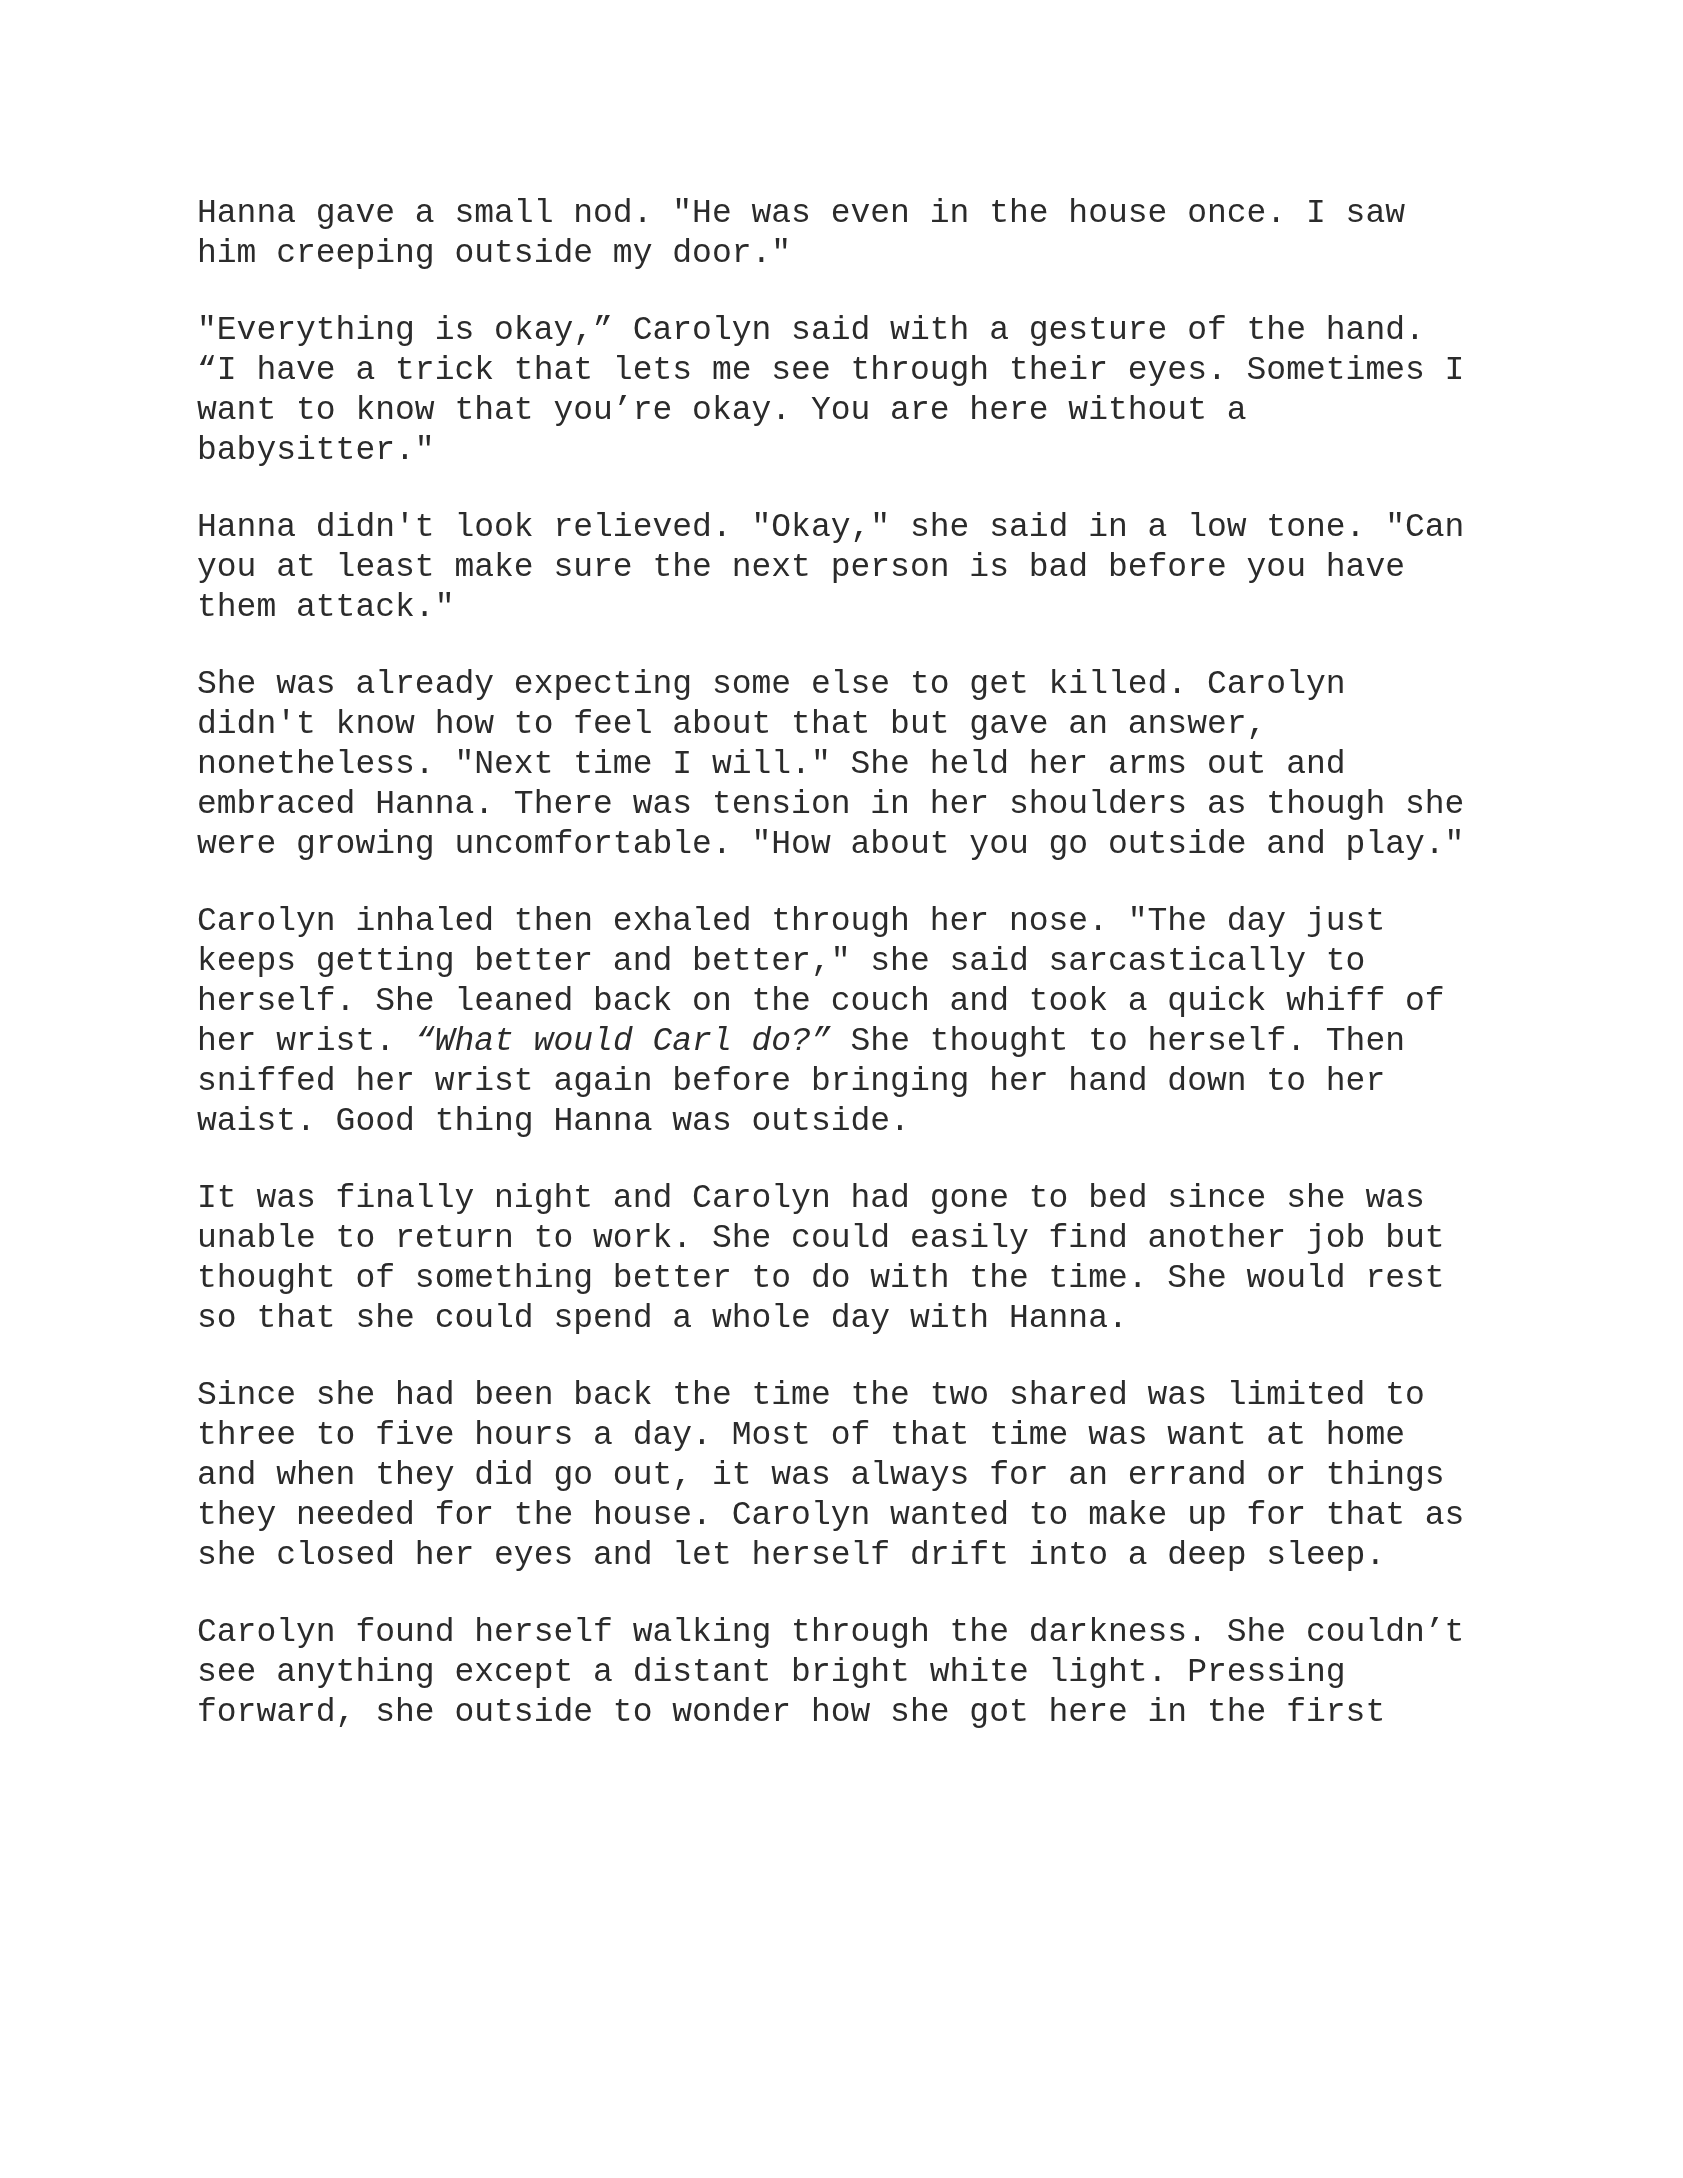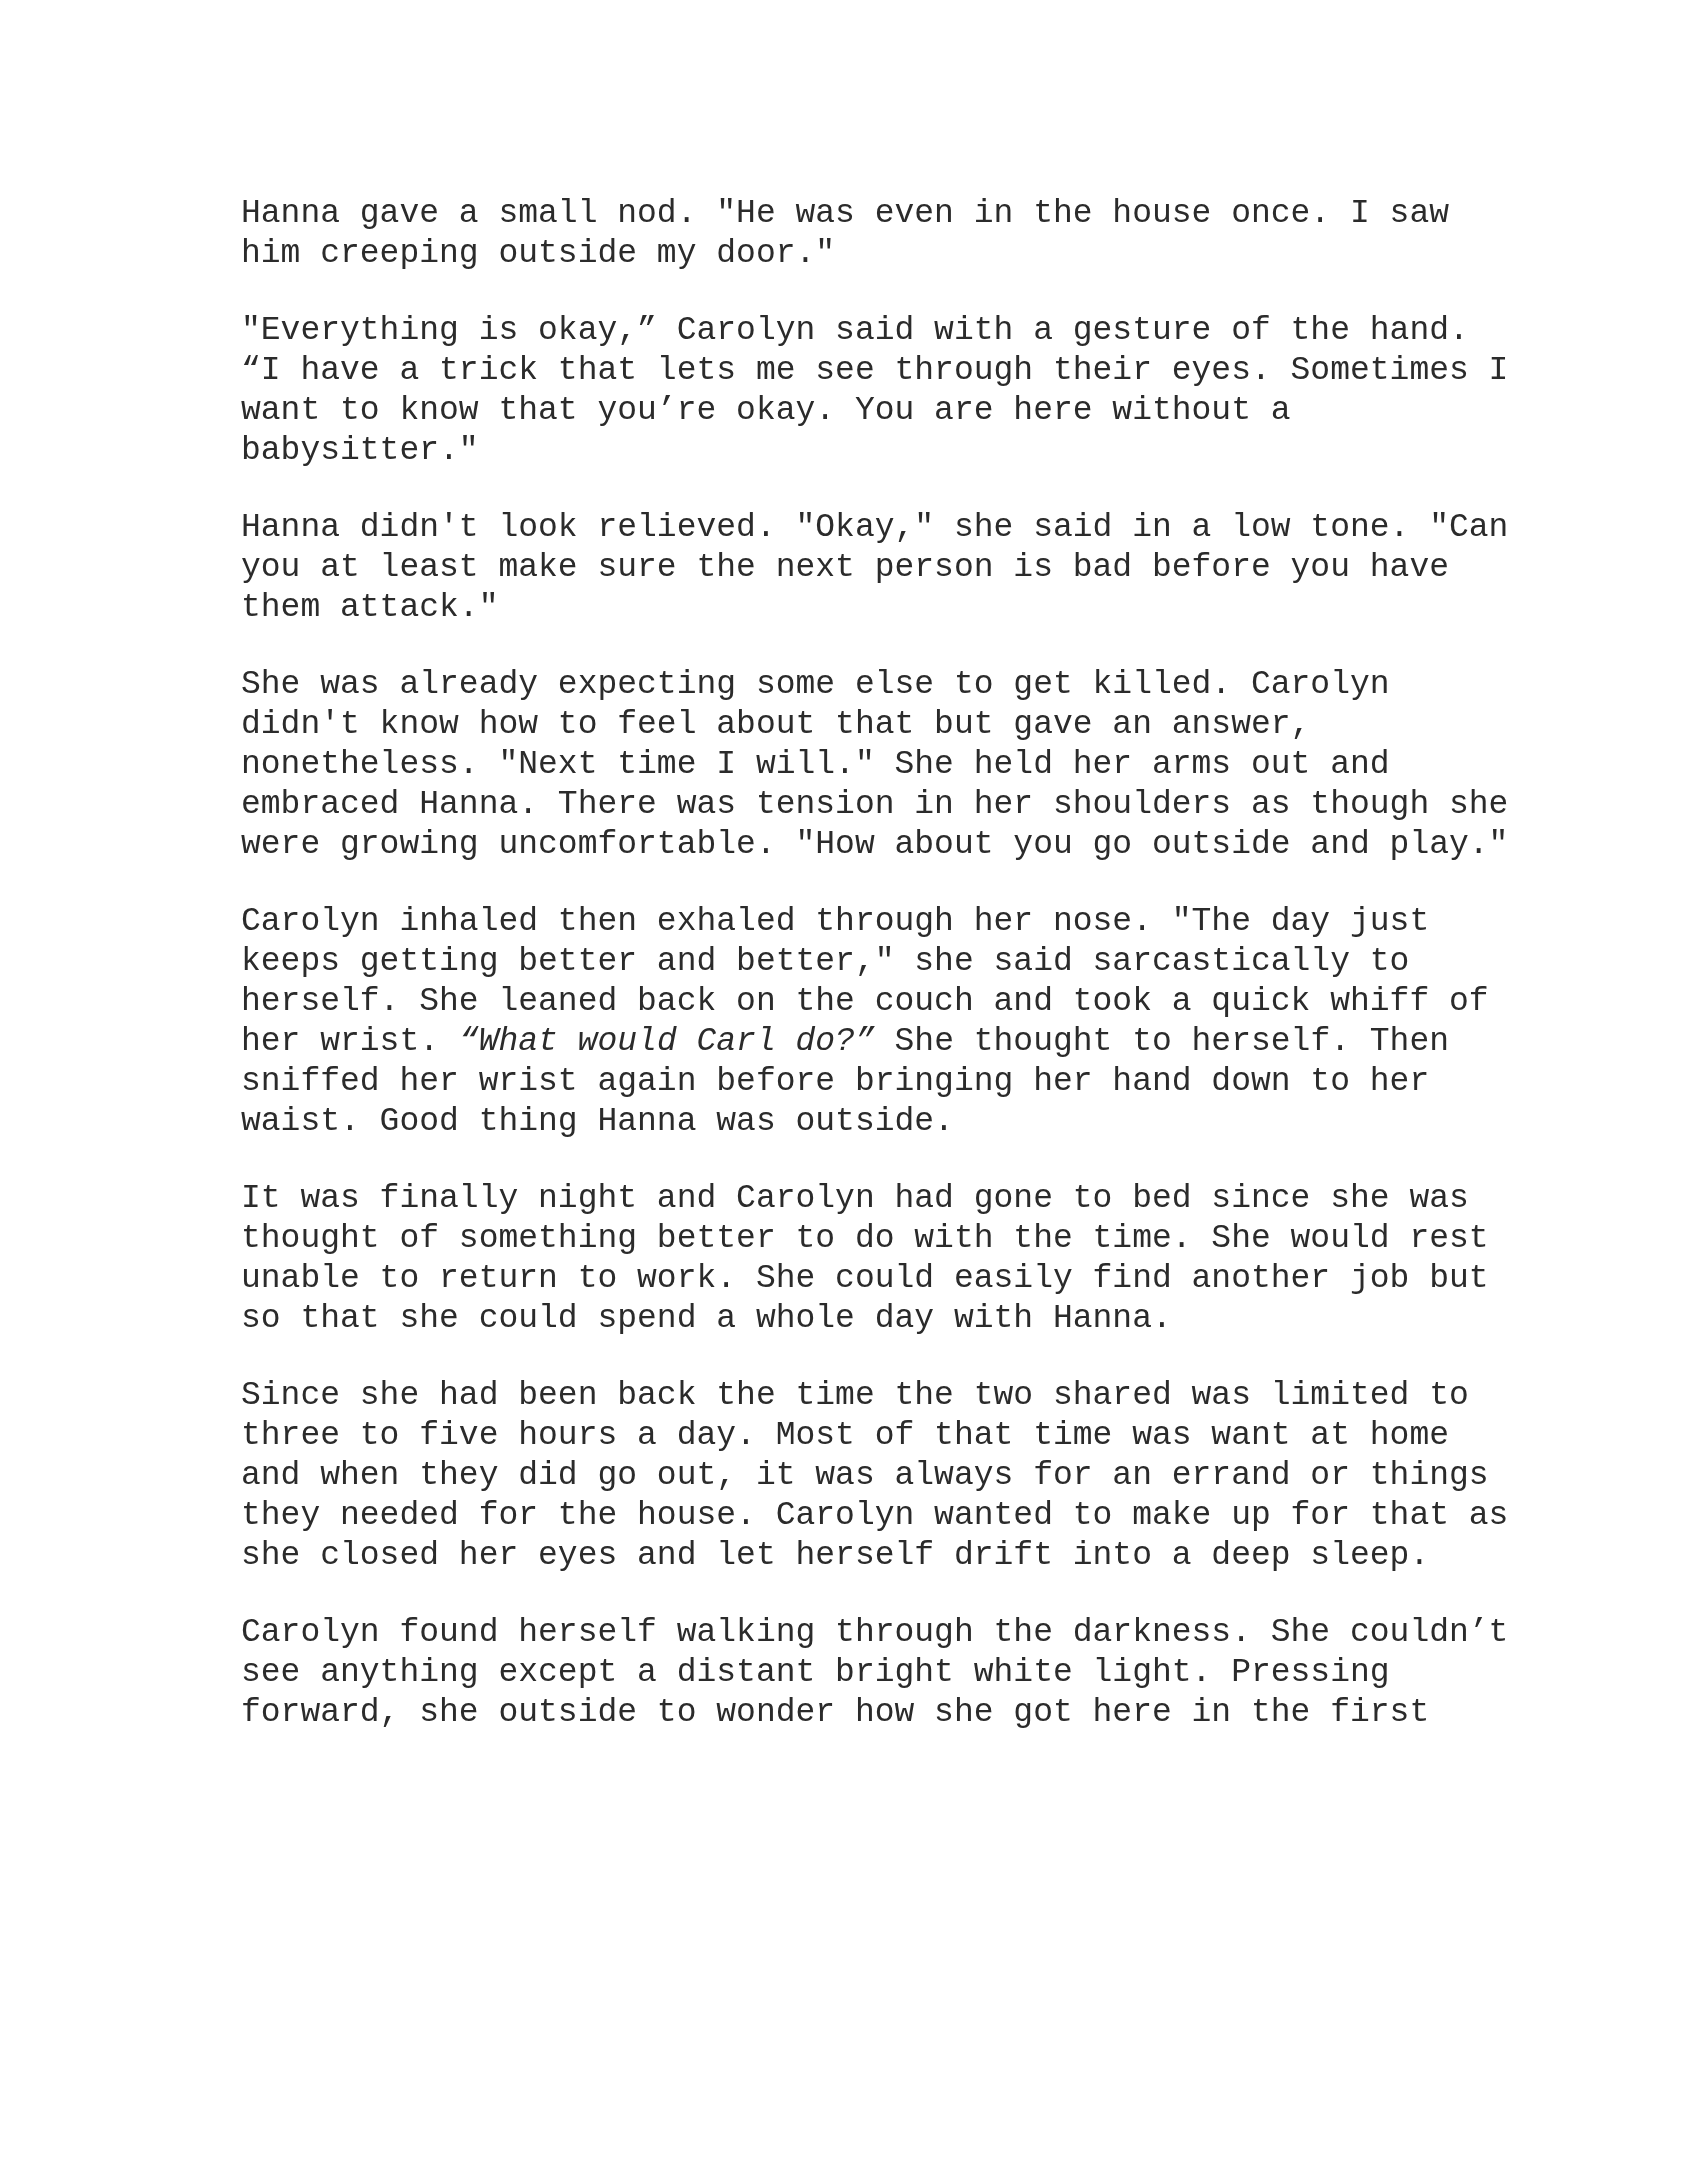--- a/index.html
+++ b/index.html
@@ -16,21 +16,20 @@
     .page {
       position: absolute;
       left: 197px;
       top: 194px;
       width: 1307px;
       font-family: "Liberation Mono", "DejaVu Sans Mono", monospace;
       font-size: 33px;
       line-height: 40px;
       color: #2b2b2b;
       letter-spacing: 0;
-      margin-left: 44px;
     }
     .para {
       margin: 0 0 37px 0;
       white-space: normal;
     }
     .line {
       display: block;
       white-space: pre;
     }
     .ital {
@@ -74,22 +73,22 @@
     <span class="line">Carolyn inhaled then exhaled through her nose. "The day just</span>
     <span class="line">keeps getting better and better," she said sarcastically to</span>
     <span class="line">herself. She leaned back on the couch and took a quick whiff of</span>
     <span class="line"><span>her wrist. </span><span class="ital">“What would Carl do?”</span><span> She thought to herself. Then</span></span>
     <span class="line">sniffed her wrist again before bringing her hand down to her</span>
     <span class="line">waist. Good thing Hanna was outside.</span>
   </p>
 
   <p class="para">
     <span class="line">It was finally night and Carolyn had gone to bed since she was</span>
+    <span class="line">unable to return to work. She could easily find another job but</span>
     <span class="line">thought of something better to do with the time. She would rest</span>
-    <span class="line">unable to return to work. She could easily find another job but</span>
     <span class="line">so that she could spend a whole day with Hanna.</span>
   </p>
 
   <p class="para">
     <span class="line">Since she had been back the time the two shared was limited to</span>
     <span class="line">three to five hours a day. Most of that time was want at home</span>
     <span class="line">and when they did go out, it was always for an errand or things</span>
     <span class="line">they needed for the house. Carolyn wanted to make up for that as</span>
     <span class="line">she closed her eyes and let herself drift into a deep sleep.</span>
   </p>

